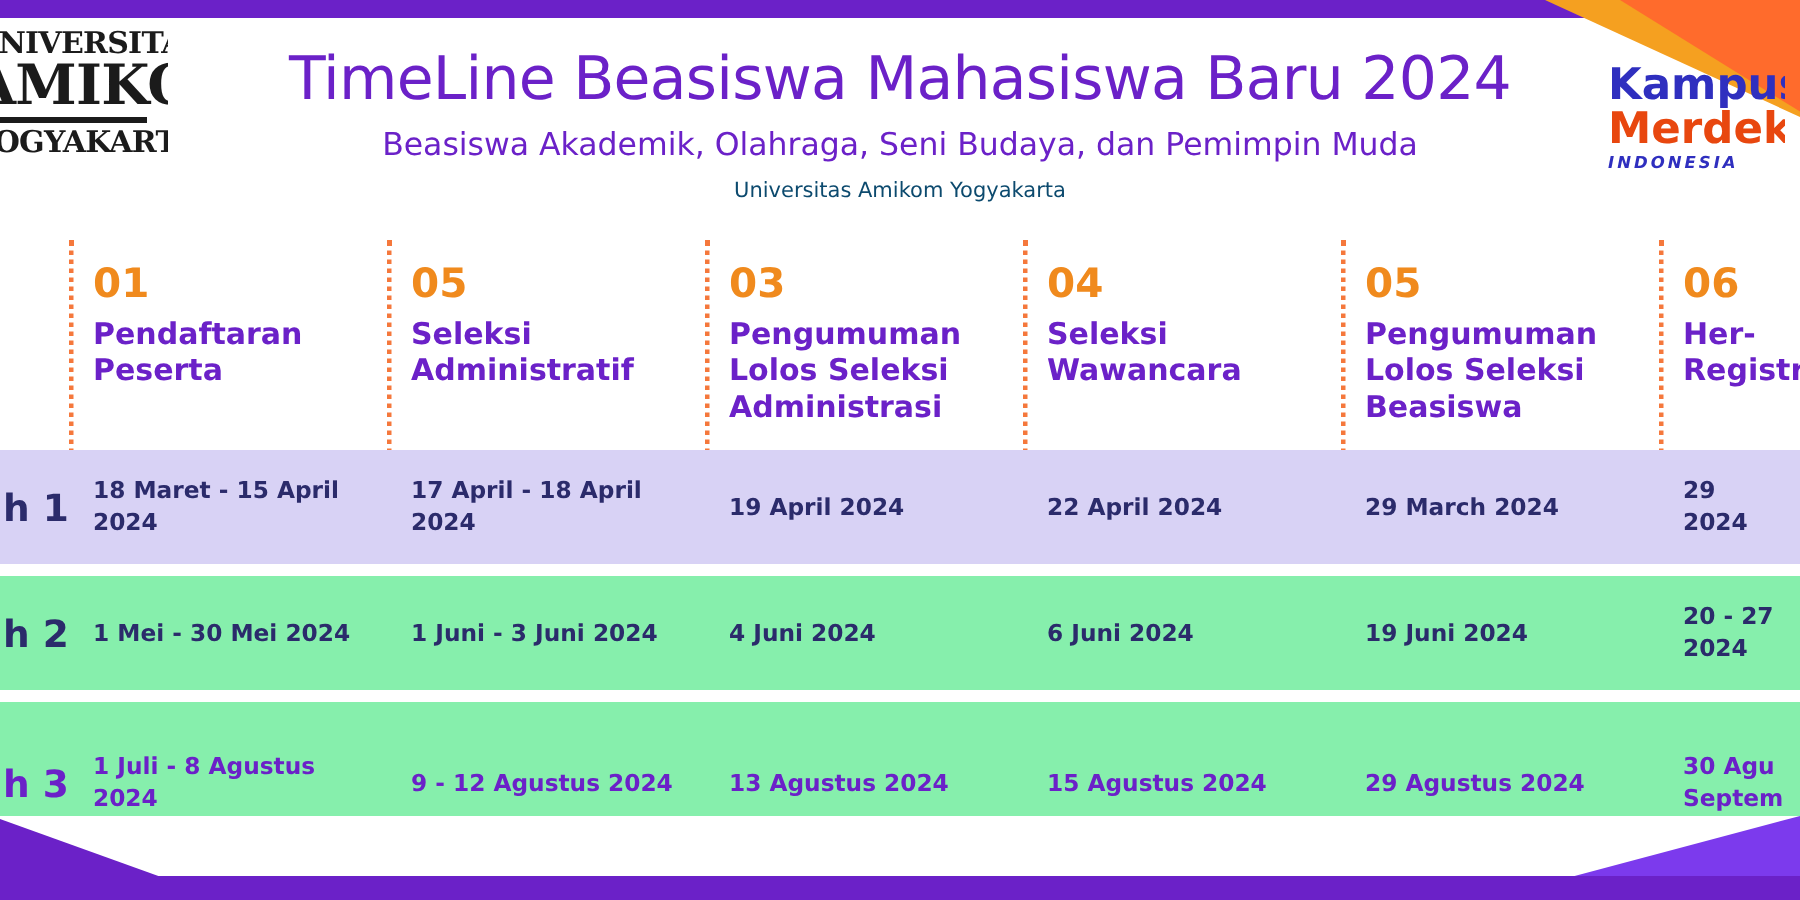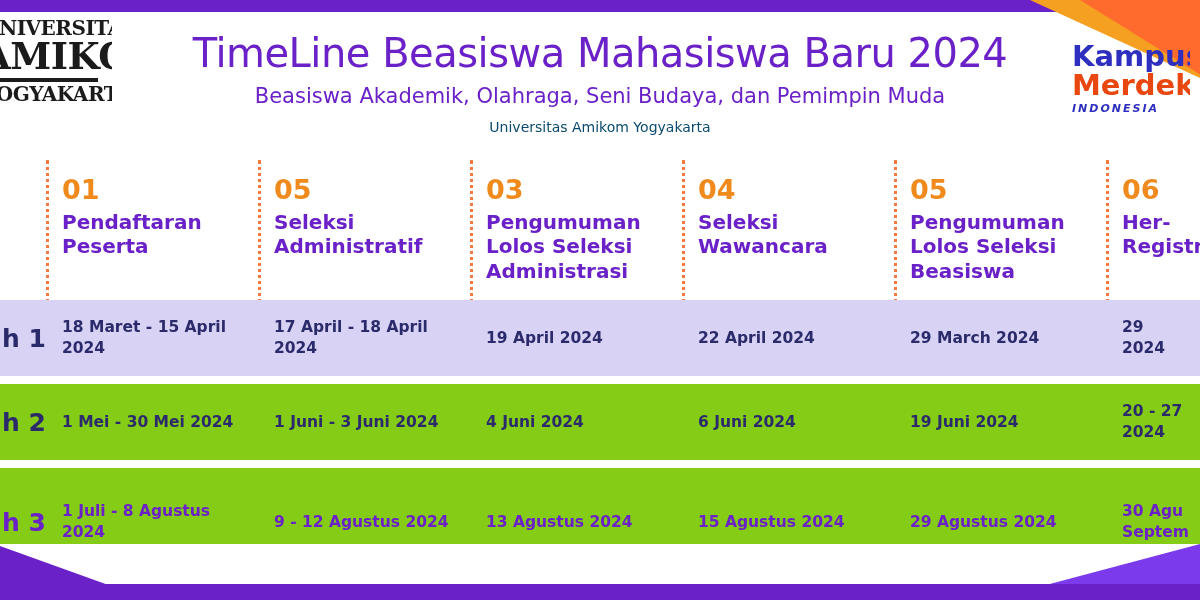--- a/index.html
+++ b/index.html
@@ -140,21 +140,21 @@
     position: absolute; left: 0; top: 140px; width: 1200px;
   }
   .row {
     position: relative;
     height: 76px;
     display: grid;
     grid-template-columns: 48px 212px 212px 212px 212px 212px 92px;
     align-items: center;
   }
   .row.shade { background: #d8d2f5; }
-  .row.plain { background: #84cc16; }
+  .row.plain { background: #86efac; }
   .rowlabel {
     font-size: 25px; font-weight: bold; color: #2b2b6b;
     padding-left: 2px;
   }
   .cell {
     font-size: 15.5px; font-weight: bold; color: #2b2b6b;
     padding: 0 12px 0 14px; line-height: 1.35;
   }
   .row.r3 .cell, .row.r3 .rowlabel { color: #6b21c8; margin-top: 32px; }
   .rowgap { height: 8px; background: #ffffff; }

